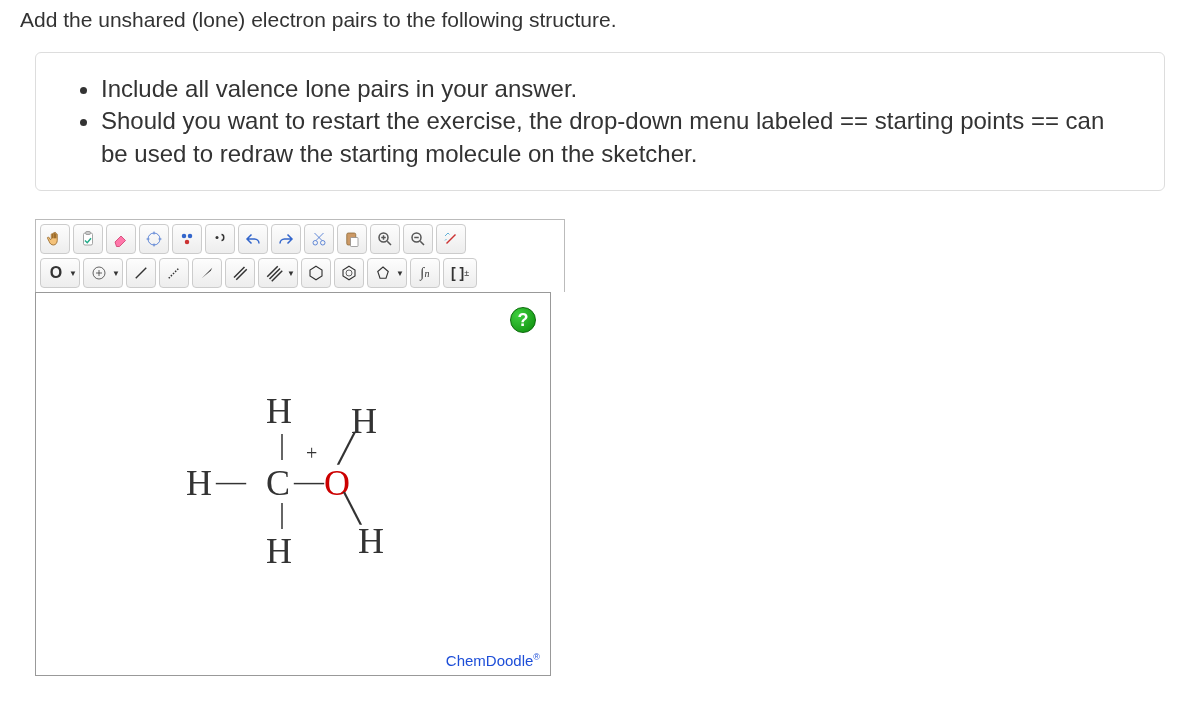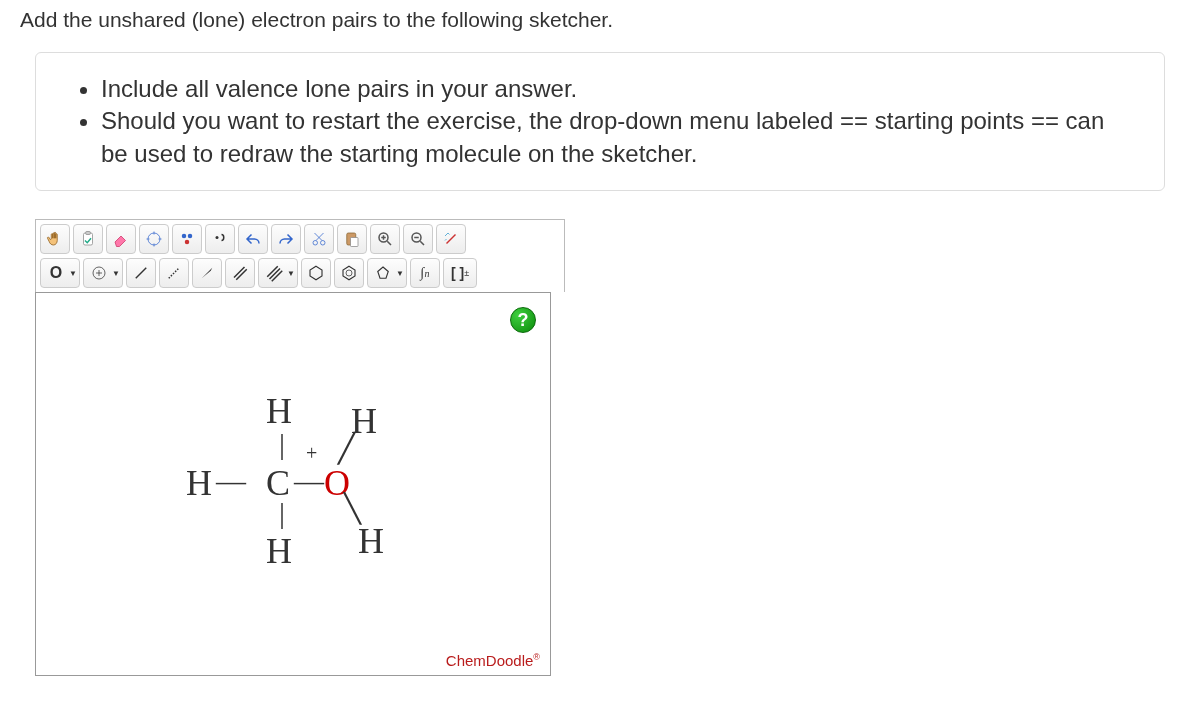--- a/index.html
+++ b/index.html
@@ -112,32 +112,32 @@
   .molecule .atom { font-size: 36px; }
   .molecule .c-red { color: #cc0000; }
   .molecule .plus { font-size: 20px; position:absolute;}
   .molecule span { position:absolute; }
 
   .watermark {
     position: absolute;
     bottom: 6px;
     right: 10px;
     font-size: 15px;
-    color: #b91c1c;
+    color: #1d4ed8;
     font-family: Arial, sans-serif;
   }
   .watermark sup {
     font-size: 9px;
     vertical-align: super;
   }
 </style>
 </head>
 <body>
 
-<div class="question-title">Add the unshared (lone) electron pairs to the following sketcher.</div>
+<div class="question-title">Add the unshared (lone) electron pairs to the following structure.</div>
 
 <div class="instructions-box">
   <ul>
     <li>Include all valence lone pairs in your answer.</li>
     <li>Should you want to restart the exercise, the drop-down menu labeled == starting points == can be used to redraw the starting molecule on the sketcher.</li>
   </ul>
 </div>
 
 <div class="sketcher">
 

